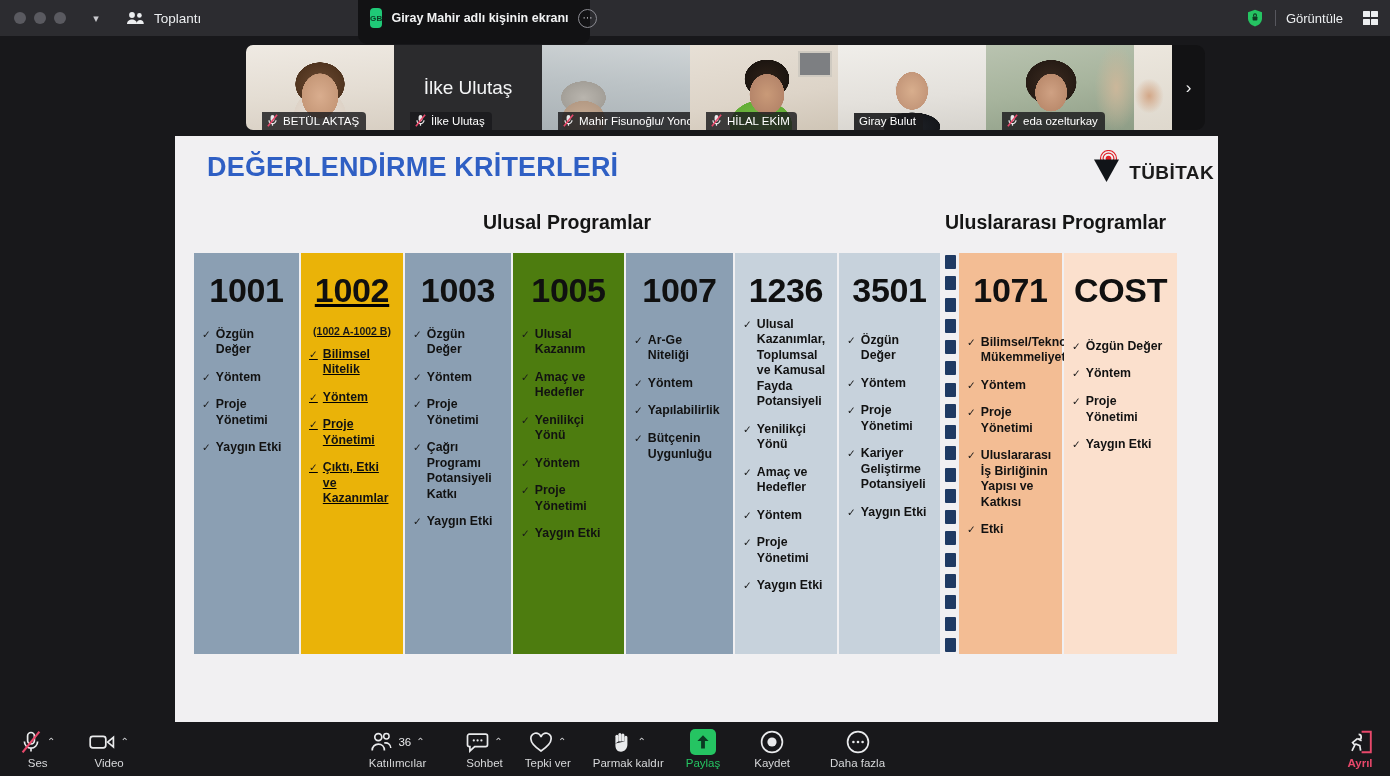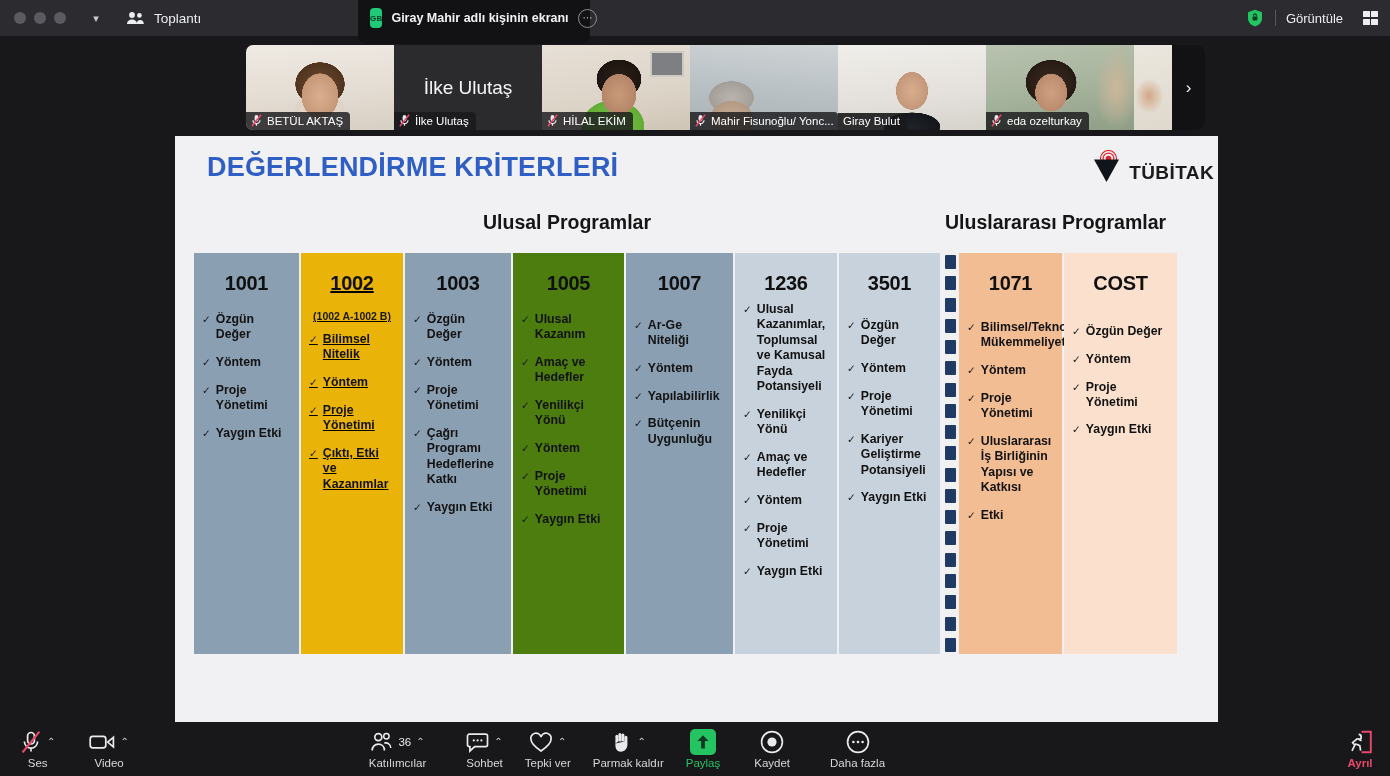--- a/index.html
+++ b/index.html
@@ -68,21 +68,21 @@
     position: absolute; top: 45px; left: 246px;
     height: 85px; display: flex; align-items: stretch;
   }
   .vtile {
     position: relative; width: 148px; height: 85px;
     background: #2a2a2c; overflow: hidden; flex: 0 0 auto;
   }
   .vtile:first-child { border-radius: 7px 0 0 7px; }
   .vtile.active { outline: 3px solid #25c462; outline-offset: -3px; z-index: 3; }
   .vtile .namebadge {
-    position: absolute; left: 0; bottom: 0;
+    position: absolute; left: 16px; bottom: 0;
     background: rgba(26,26,28,.82);
     color: #fff; font-size: 11.5px; font-weight: 500;
     padding: 2px 7px 3px 5px;
     display: flex; align-items: center; gap: 5px;
     max-width: 100%; white-space: nowrap; overflow: hidden;
     border-radius: 0 4px 0 0;
   }
   .vtile.active .namebadge { background: rgba(26,26,28,.9); }
   .mute-ico { flex: 0 0 auto; }
   .novideo {
@@ -159,21 +159,21 @@
     position: absolute; left: 19px; top: 117px;
     width: 1005px; height: 401px;
     display: flex; align-items: stretch; gap: 0;
   }
   .col {
     position: relative; flex: 0 0 auto;
     border-right: 2px solid #f1f0f2;
     padding: 0 0 0 0;
   }
   .col-num {
-    text-align: center; font-size: 20px; font-weight: 700;
+    text-align: center; font-size: 34px; font-weight: 700;
     color: #101010; padding-top: 20px; line-height: 1.05;
     letter-spacing: -.3px;
   }
   .col-sub {
     text-align: center; font-size: 10.5px; font-weight: 700;
     color: #1a1a1a; margin-top: 16px;
   }
   .items { margin-top: 18px; padding: 0 8px 0 8px; }
   .item {
     display: flex; gap: 5px; align-items: flex-start;
@@ -290,48 +290,48 @@
             <path d="M2 6.2a3.5 3.5 0 0 0 7 0" fill="none" stroke="#e8e9ea" stroke-width="1.2"></path>
             <path d="M5.5 9.7v2.1" stroke="#e8e9ea" stroke-width="1.2"></path>
             <path d="M.9 12.2 10.1.8" stroke="#e8486b" stroke-width="1.6"></path>
           </svg>
         </span>
         <span>İlke Ulutaş</span>
       </div>
     </div>
 
     <div class="vtile">
-      <div class="cam cam-hilal">
-        <div class="cam-frame"></div>
-      </div>
-      <div class="namebadge">
-        <span class="mute-ico">
-          <svg width="11" height="13" viewBox="0 0 11 13">
-            <rect x="3.6" y="1" width="3.8" height="6.4" rx="1.9" fill="#e8e9ea"></rect>
-            <path d="M2 6.2a3.5 3.5 0 0 0 7 0" fill="none" stroke="#e8e9ea" stroke-width="1.2"></path>
-            <path d="M5.5 9.7v2.1" stroke="#e8e9ea" stroke-width="1.2"></path>
-            <path d="M.9 12.2 10.1.8" stroke="#e8486b" stroke-width="1.6"></path>
-          </svg>
-        </span>
-        <span>HİLAL EKİM</span>
-      </div>
-    </div>
-
-    <div class="vtile">
       <div class="cam cam-mahir"></div>
       <div class="namebadge">
         <span class="mute-ico">
           <svg width="11" height="13" viewBox="0 0 11 13">
             <rect x="3.6" y="1" width="3.8" height="6.4" rx="1.9" fill="#e8e9ea"></rect>
             <path d="M2 6.2a3.5 3.5 0 0 0 7 0" fill="none" stroke="#e8e9ea" stroke-width="1.2"></path>
             <path d="M5.5 9.7v2.1" stroke="#e8e9ea" stroke-width="1.2"></path>
             <path d="M.9 12.2 10.1.8" stroke="#e8486b" stroke-width="1.6"></path>
           </svg>
         </span>
         <span>Mahir Fisunoğlu/ Yonc...</span>
+      </div>
+    </div>
+
+    <div class="vtile">
+      <div class="cam cam-hilal">
+        <div class="cam-frame"></div>
+      </div>
+      <div class="namebadge">
+        <span class="mute-ico">
+          <svg width="11" height="13" viewBox="0 0 11 13">
+            <rect x="3.6" y="1" width="3.8" height="6.4" rx="1.9" fill="#e8e9ea"></rect>
+            <path d="M2 6.2a3.5 3.5 0 0 0 7 0" fill="none" stroke="#e8e9ea" stroke-width="1.2"></path>
+            <path d="M5.5 9.7v2.1" stroke="#e8e9ea" stroke-width="1.2"></path>
+            <path d="M.9 12.2 10.1.8" stroke="#e8486b" stroke-width="1.6"></path>
+          </svg>
+        </span>
+        <span>HİLAL EKİM</span>
       </div>
     </div>
 
     <div class="vtile active">
       <div class="cam cam-giray"></div>
       <div class="namebadge">
         <span>Giray Bulut</span>
       </div>
     </div>
 
@@ -432,21 +432,21 @@
             <div class="item">
               <span class="ck">✓</span>
               <span class="tx">Yöntem</span>
             </div>
             <div class="item">
               <span class="ck">✓</span>
               <span class="tx">Proje Yönetimi</span>
             </div>
             <div class="item">
               <span class="ck">✓</span>
-              <span class="tx">Çağrı Programı Hedeflerine Katkı</span>
+              <span class="tx">Çağrı Programı Potansiyeli Katkı</span>
             </div>
             <div class="item">
               <span class="ck">✓</span>
               <span class="tx">Yaygın Etki</span>
             </div>
           </div>
         </div>
         <div class="col" style="width: 113px; background: #4d7c0f;">
           <div class="col-num">1005</div>
           <div class="items">

